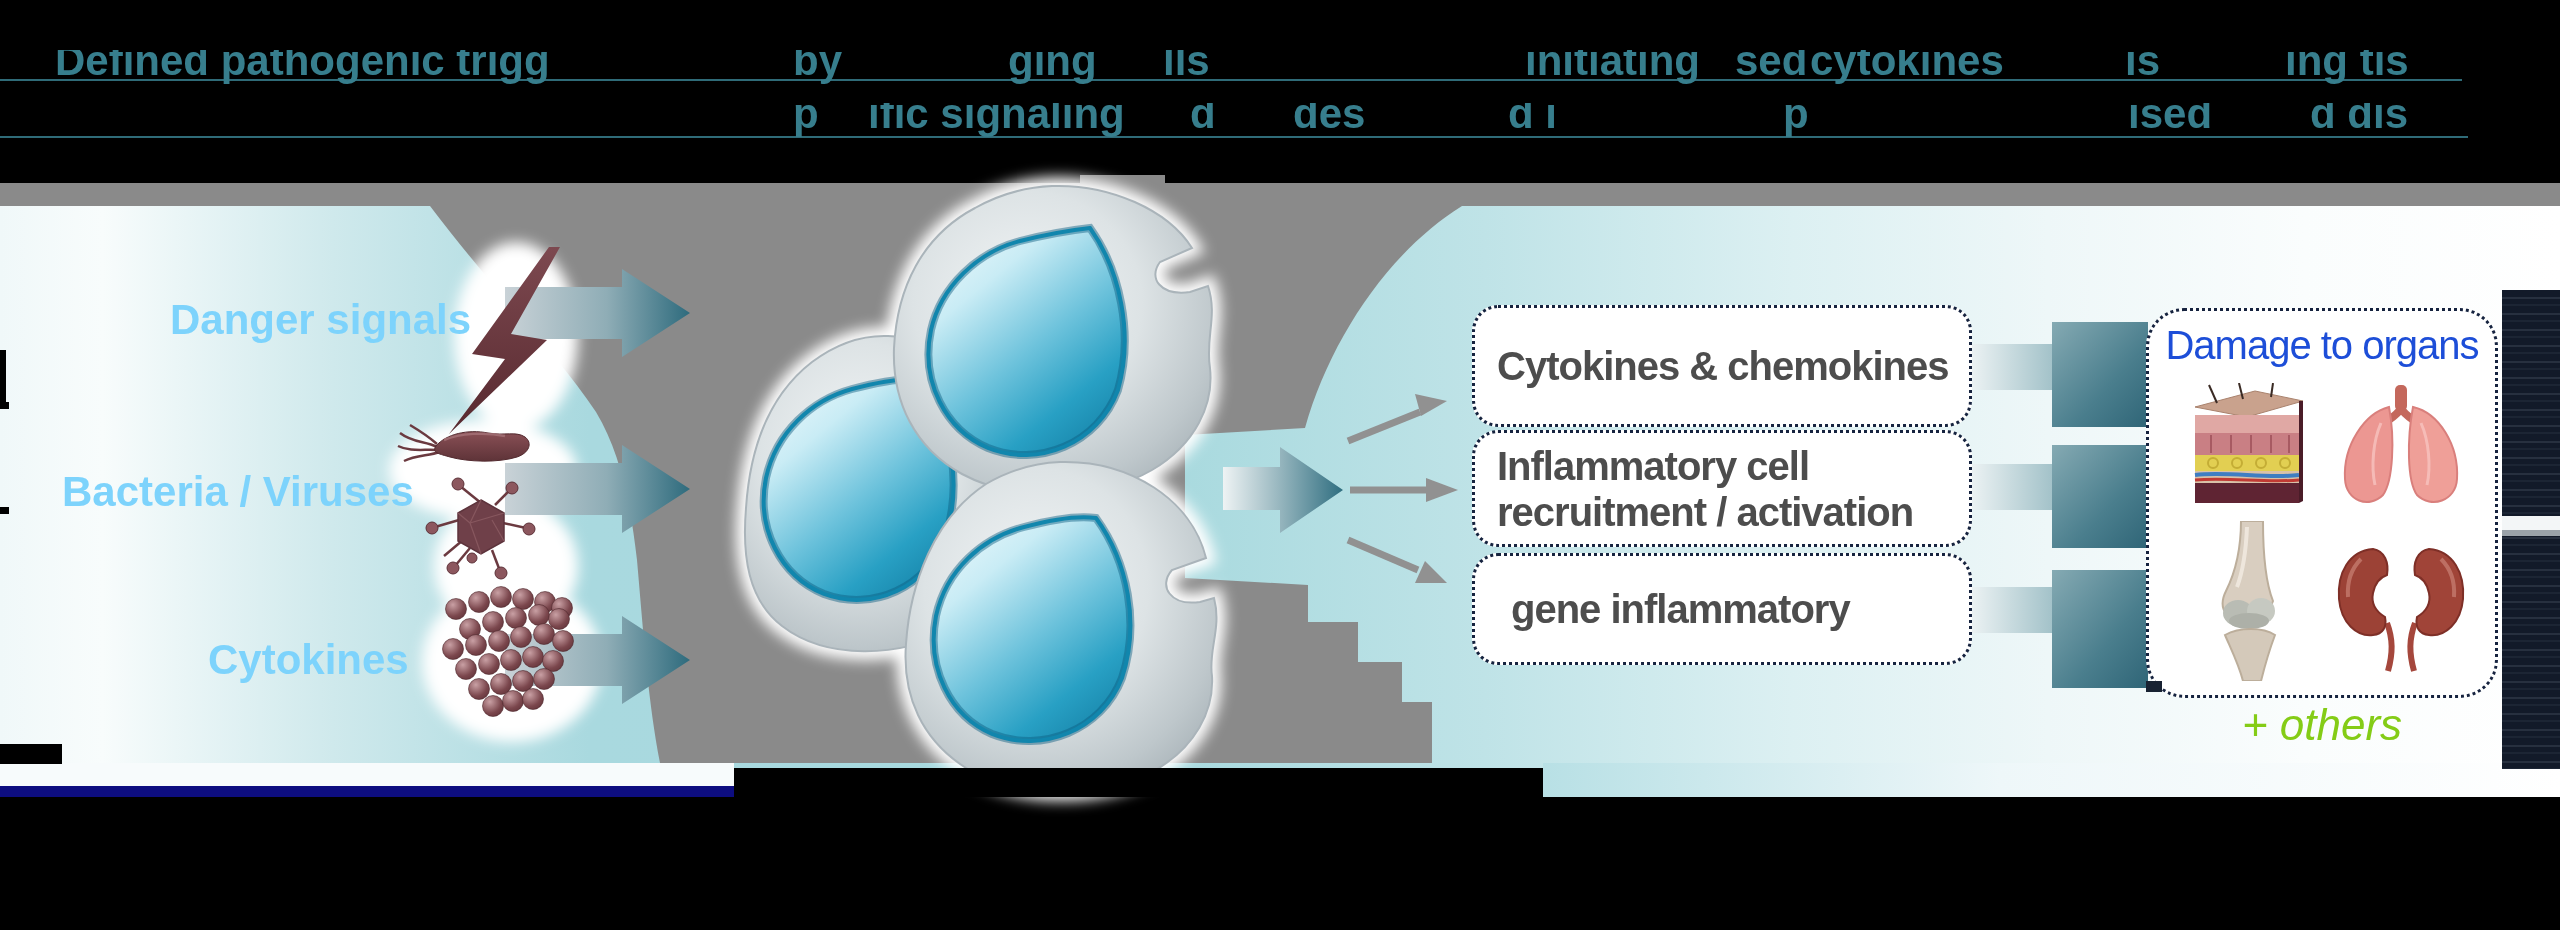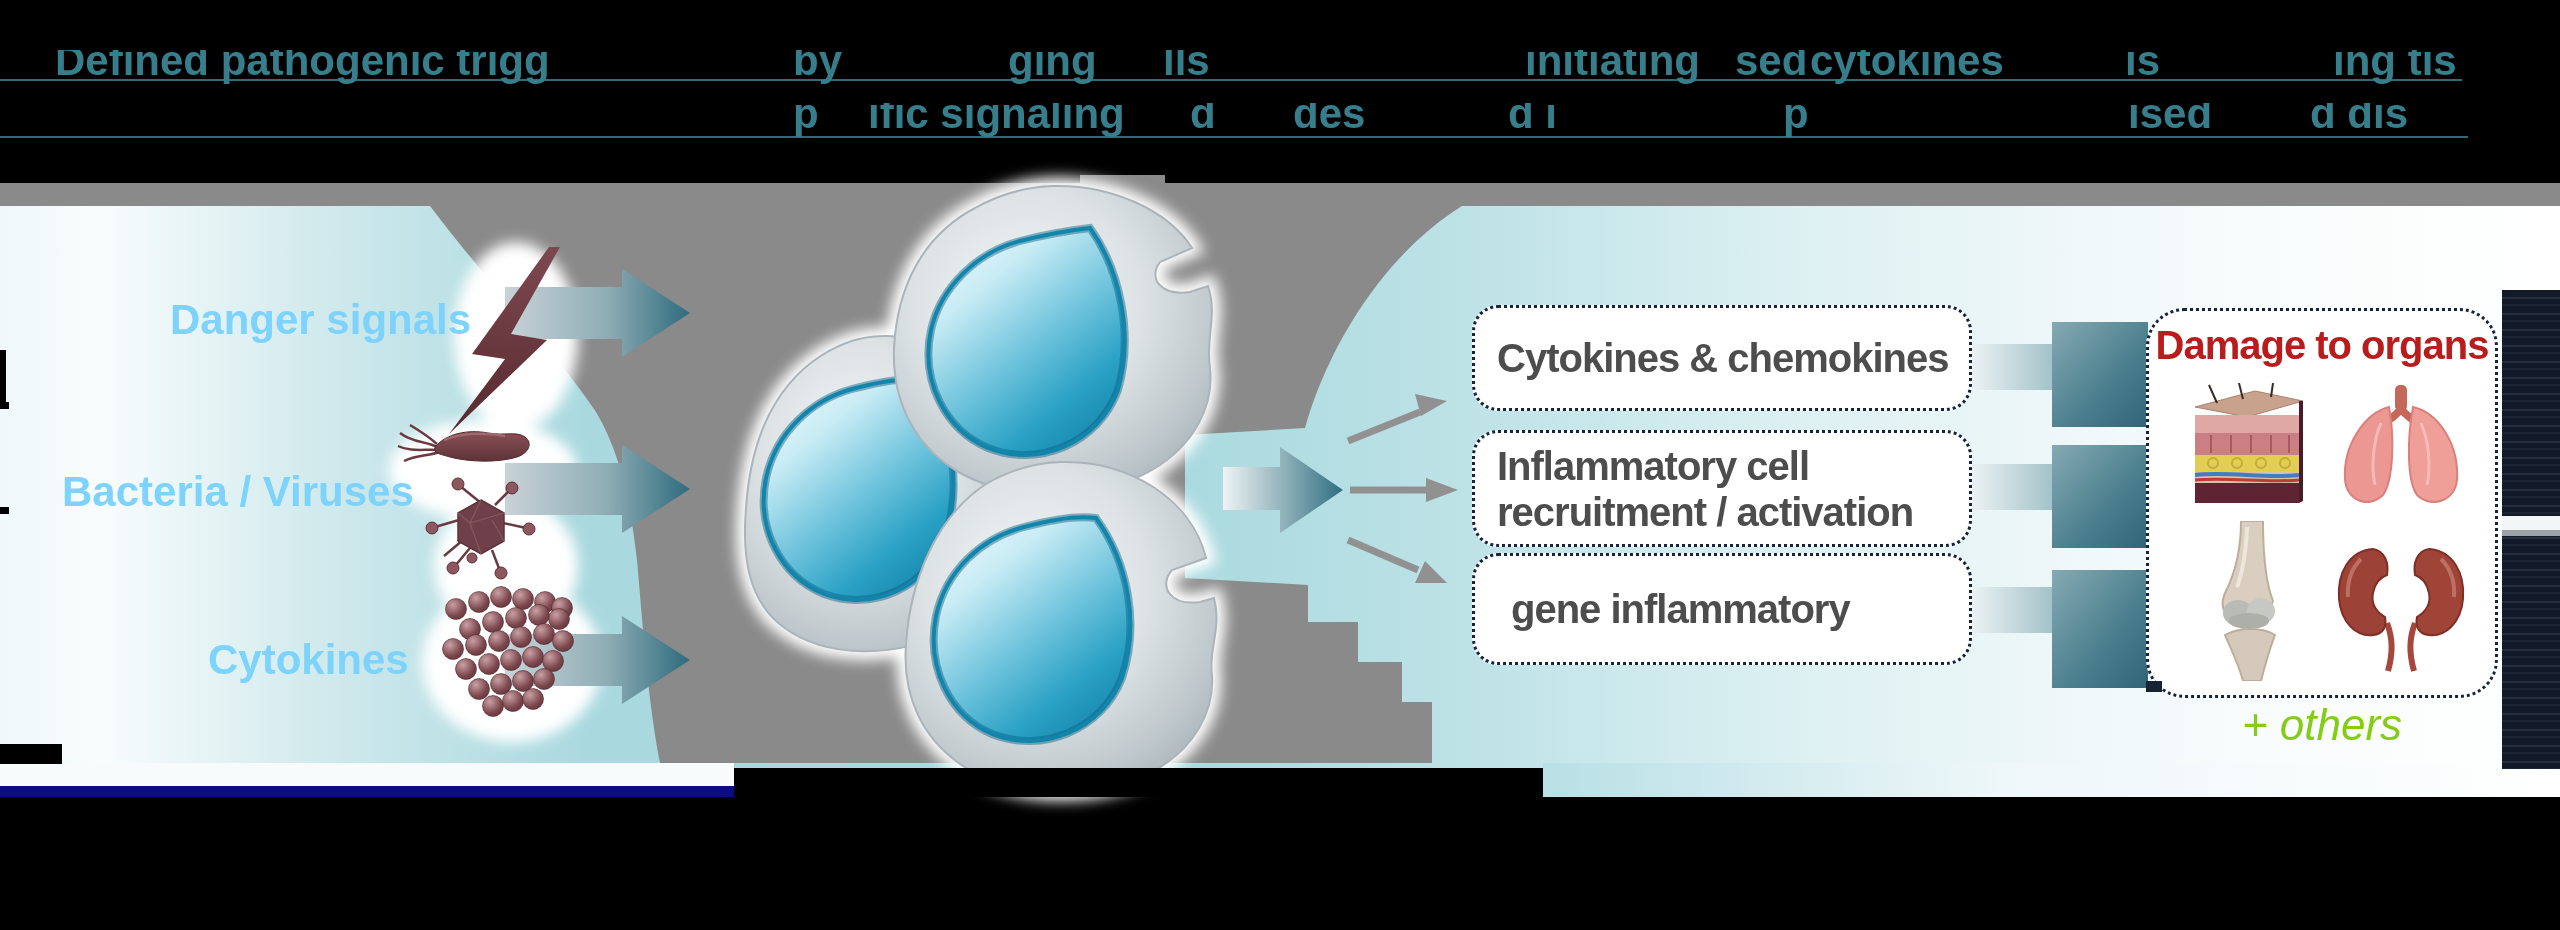--- a/index.html
+++ b/index.html
@@ -35,21 +35,21 @@
         border:3px dotted #16233f;border-radius:26px;
         display:flex;flex-direction:column;justify-content:center;
         padding-left:22px;z-index:3;
         font-weight:bold;font-size:40px;line-height:46px;color:#4d4d4d;letter-spacing:-1px;}
   .mbox .ind{padding-left:14px;}
 
   
   .panel{position:absolute;left:2146px;top:308px;width:352px;height:390px;background:#fff;
          border:3px dotted #16233f;border-radius:38px;z-index:3;}
   .panel-title{position:absolute;left:0;top:12px;width:100%;text-align:center;
-               font-weight:bold;font-size:40px;color:#b91c1c;letter-spacing:-1px;}
+               font-weight:normal;font-size:40px;color:#1d4ed8;letter-spacing:-1px;}
   .organ{position:absolute;}
   .footnote{position:absolute;left:2146px;top:700px;width:352px;text-align:center;
             font-style:italic;font-size:44px;color:#84cc16;z-index:3;}
 
   
   .glitch{position:absolute;background:#000;z-index:6;}
   .darkband{position:absolute;left:2502px;top:290px;width:58px;height:479px;z-index:6;
     background:repeating-linear-gradient(180deg,#121a29 0px,#121a29 7px,#27303f 7px,#27303f 9px,
                #121a29 9px,#121a29 14px,#1c2534 14px,#1c2534 16px);}
   .darkband .gap{position:absolute;left:0;top:226px;width:100%;height:14px;background:#f3f6f7;}
@@ -261,21 +261,21 @@
       <rect x="2052" y="322" width="96" height="105" fill="url(#blockG)"></rect>
       <rect x="2052" y="445" width="96" height="103" fill="url(#blockG)"></rect>
       <rect x="2052" y="570" width="96" height="118" fill="url(#blockG)"></rect>
     </g>
   </svg>
 
   <div class="lbl" style="left:170px;top:296px">Danger signals</div>
   <div class="lbl" style="left:62px;top:468px">Bacteria / Viruses</div>
   <div class="lbl" style="left:208px;top:636px">Cytokines</div>
 
-  <div class="mbox" style="top:305px;height:106px">
+  <div class="mbox" style="top:305px;height:122px">
     <span>Cytokines &amp; chemokines</span>
   </div>
   <div class="mbox" style="top:430px;height:117px">
     <span>Inflammatory cell</span>
     <span>recruitment / activation</span>
   </div>
   <div class="mbox" style="top:553px;height:112px">
     <span class="ind">gene inflammatory</span>
   </div>
 
@@ -343,21 +343,21 @@
 
   <div class="topline" id="line1">
       <span class="frag" style="left: 55px;">Defined pathogenic trigg</span>
       <span class="frag" style="left: 793px;">by</span>
       <span class="frag" style="left: 1008px;">ging</span>
       <span class="frag" style="left: 1163px;">lls</span>
       <span class="frag" style="left: 1525px;">initiating</span>
       <span class="frag" style="left: 1735px;">sed</span>
       <span class="frag" style="left: 1810px;">cytokines</span>
       <span class="frag" style="left: 2125px;">is</span>
-      <span class="frag" style="left: 2285px; margin-left: 48px;">ing tis</span>
+      <span class="frag" style="left: 2285px;">ing tis</span>
     </div>
   <div class="topline" id="line2">
       <span class="frag" style="left: 793px;">p</span>
       <span class="frag" style="left: 868px;">ific signaling</span>
       <span class="frag" style="left: 1190px;">d</span>
       <span class="frag" style="left: 1293px;">des</span>
       <span class="frag" style="left: 1508px;">d i</span>
       <span class="frag" style="left: 1783px;">p</span>
       <span class="frag" style="left: 2128px;">ised</span>
       <span class="frag" style="left: 2310px;">d dis</span>

